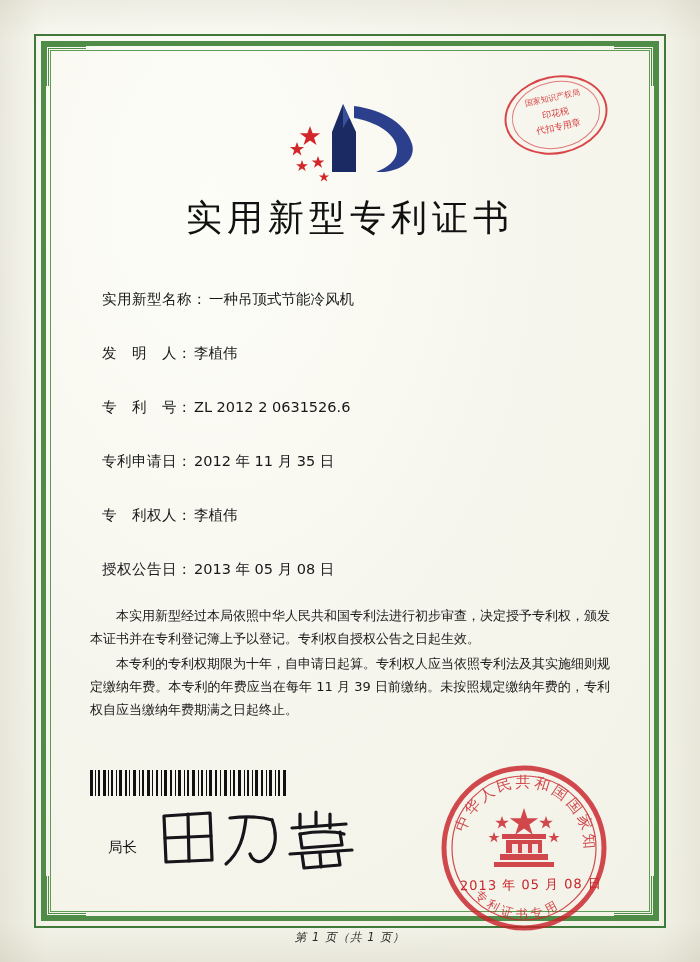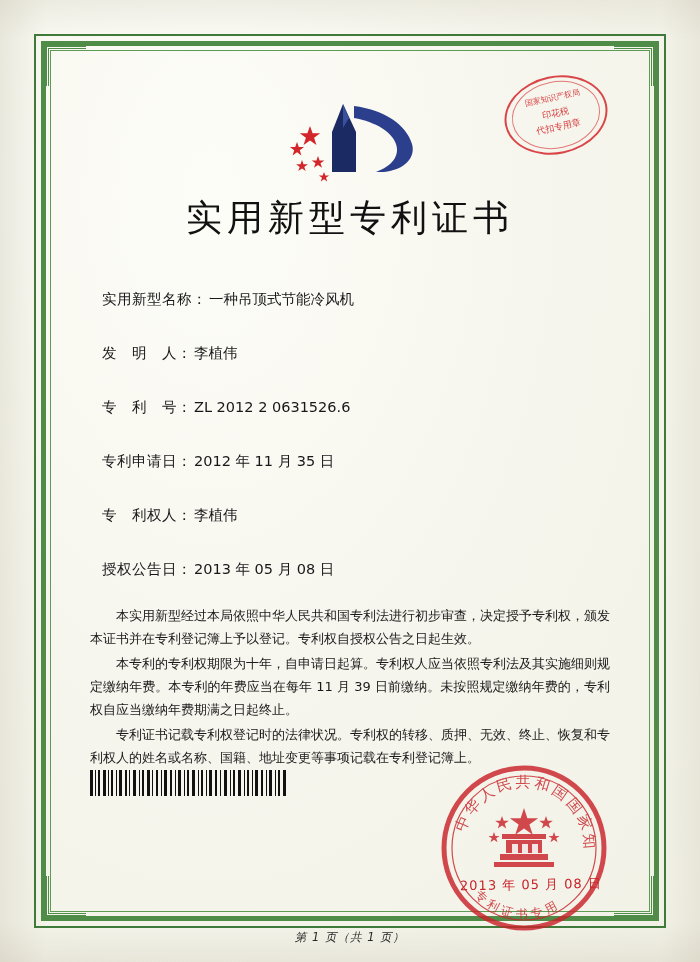--- a/index.html
+++ b/index.html
@@ -304,21 +304,20 @@
       <span class="field-label">专　利权人：</span><span class="field-value">李植伟</span>
     </div>
 
     <div class="field-row" id="row-grantdate">
       <span class="field-label">授权公告日：</span><span class="field-value">2013 年 05 月 08 日</span>
     </div>
 
     <div id="body-text">
       <p>本实用新型经过本局依照中华人民共和国专利法进行初步审查，决定授予专利权，颁发本证书并在专利登记簿上予以登记。专利权自授权公告之日起生效。</p>
       <p>本专利的专利权期限为十年，自申请日起算。专利权人应当依照专利法及其实施细则规定缴纳年费。本专利的年费应当在每年 11 月 39 日前缴纳。未按照规定缴纳年费的，专利权自应当缴纳年费期满之日起终止。</p>
-      <p>专利证书记载专利权登记时的法律状况。专利权的转移、质押、无效、终止、恢复和专利权人的姓名或名称、国籍、地址变更等事项记载在专利登记簿上。</p>
     </div>
 
     <div id="barcode">
       <svg width="196" height="26" viewBox="0 0 196 26" xmlns="http://www.w3.org/2000/svg">
         <g fill="#111">
           <rect x="0" y="0" width="3" height="26"></rect>
           <rect x="5" y="0" width="1" height="26"></rect>
           <rect x="8" y="0" width="2" height="26"></rect>
           <rect x="13" y="0" width="3" height="26"></rect>
           <rect x="18" y="0" width="1" height="26"></rect>
@@ -358,20 +357,45 @@
           <rect x="171" y="0" width="2" height="26"></rect>
           <rect x="176" y="0" width="1" height="26"></rect>
           <rect x="179" y="0" width="3" height="26"></rect>
           <rect x="185" y="0" width="1" height="26"></rect>
           <rect x="188" y="0" width="2" height="26"></rect>
           <rect x="193" y="0" width="3" height="26"></rect>
         </g>
       </svg>
     </div>
 
+    <div id="signature-block">
+      <div id="director-label">局长</div>
+      <div id="signature-mark">
+        <svg width="240" height="70" viewBox="0 0 240 70" xmlns="http://www.w3.org/2000/svg">
+          <g fill="none" stroke="#16161a" stroke-width="3.2" stroke-linecap="round" stroke-linejoin="round">
+
+            <path d="M14 14 L60 11 L62 58 L16 60 Z"></path>
+            <path d="M38 12 L39 59"></path>
+            <path d="M15 36 L61 34"></path>
+
+            <path d="M80 16 C96 14 112 15 122 18"></path>
+            <path d="M96 16 C94 34 90 50 76 62"></path>
+            <path d="M122 18 C128 34 126 50 114 58 C108 62 102 58 100 52"></path>
+
+            <path d="M150 12 L150 26 M166 10 L166 24 M180 12 L180 26"></path>
+            <path d="M142 26 L196 22"></path>
+            <path d="M150 32 C166 29 184 29 194 32"></path>
+            <path d="M150 32 L152 46 L192 43 L190 30"></path>
+            <path d="M140 52 L202 48"></path>
+            <path d="M152 52 L154 66 L190 63 L188 50"></path>
+            <path d="M170 52 L171 65"></path>
+          </g>
+        </svg>
+      </div>
+    </div>
 
     <div id="office-seal">
       <svg width="180" height="180" viewBox="0 0 180 180" xmlns="http://www.w3.org/2000/svg">
         <g opacity="0.82">
           <circle cx="90" cy="90" r="80" fill="none" stroke="#c9232a" stroke-width="5"></circle>
           <circle cx="90" cy="90" r="72" fill="none" stroke="#c9232a" stroke-width="1.2"></circle>
 
           <g fill="#c9232a">
             <rect x="66" y="96" width="48" height="6"></rect>
             <rect x="60" y="104" width="60" height="5"></rect>

